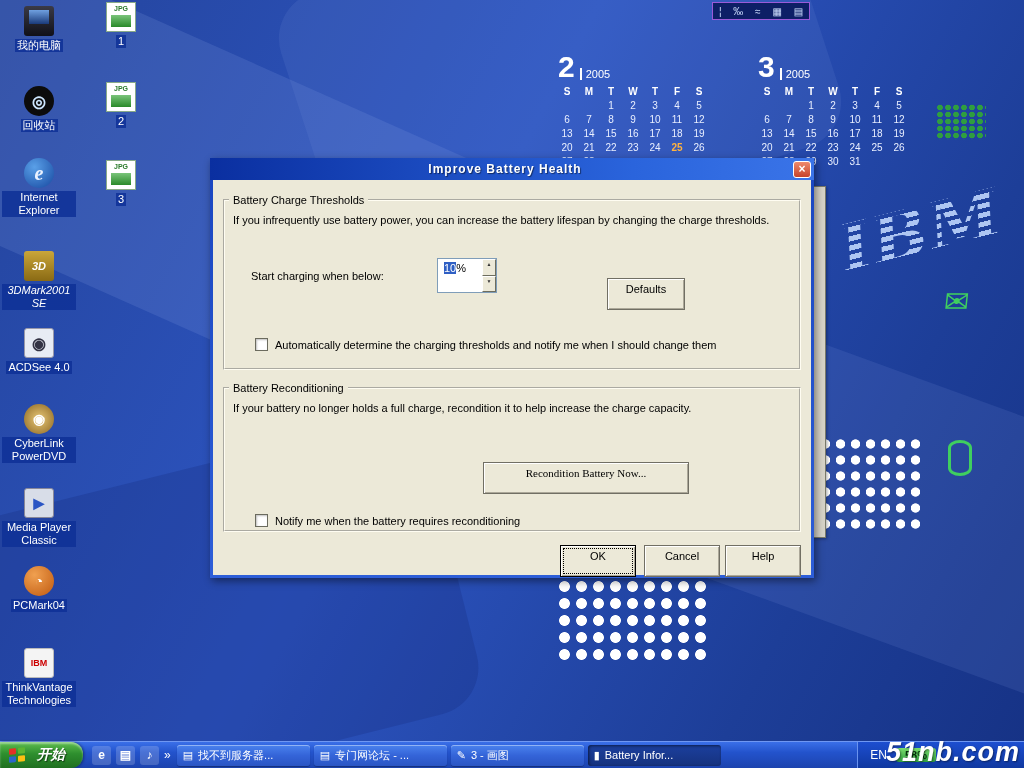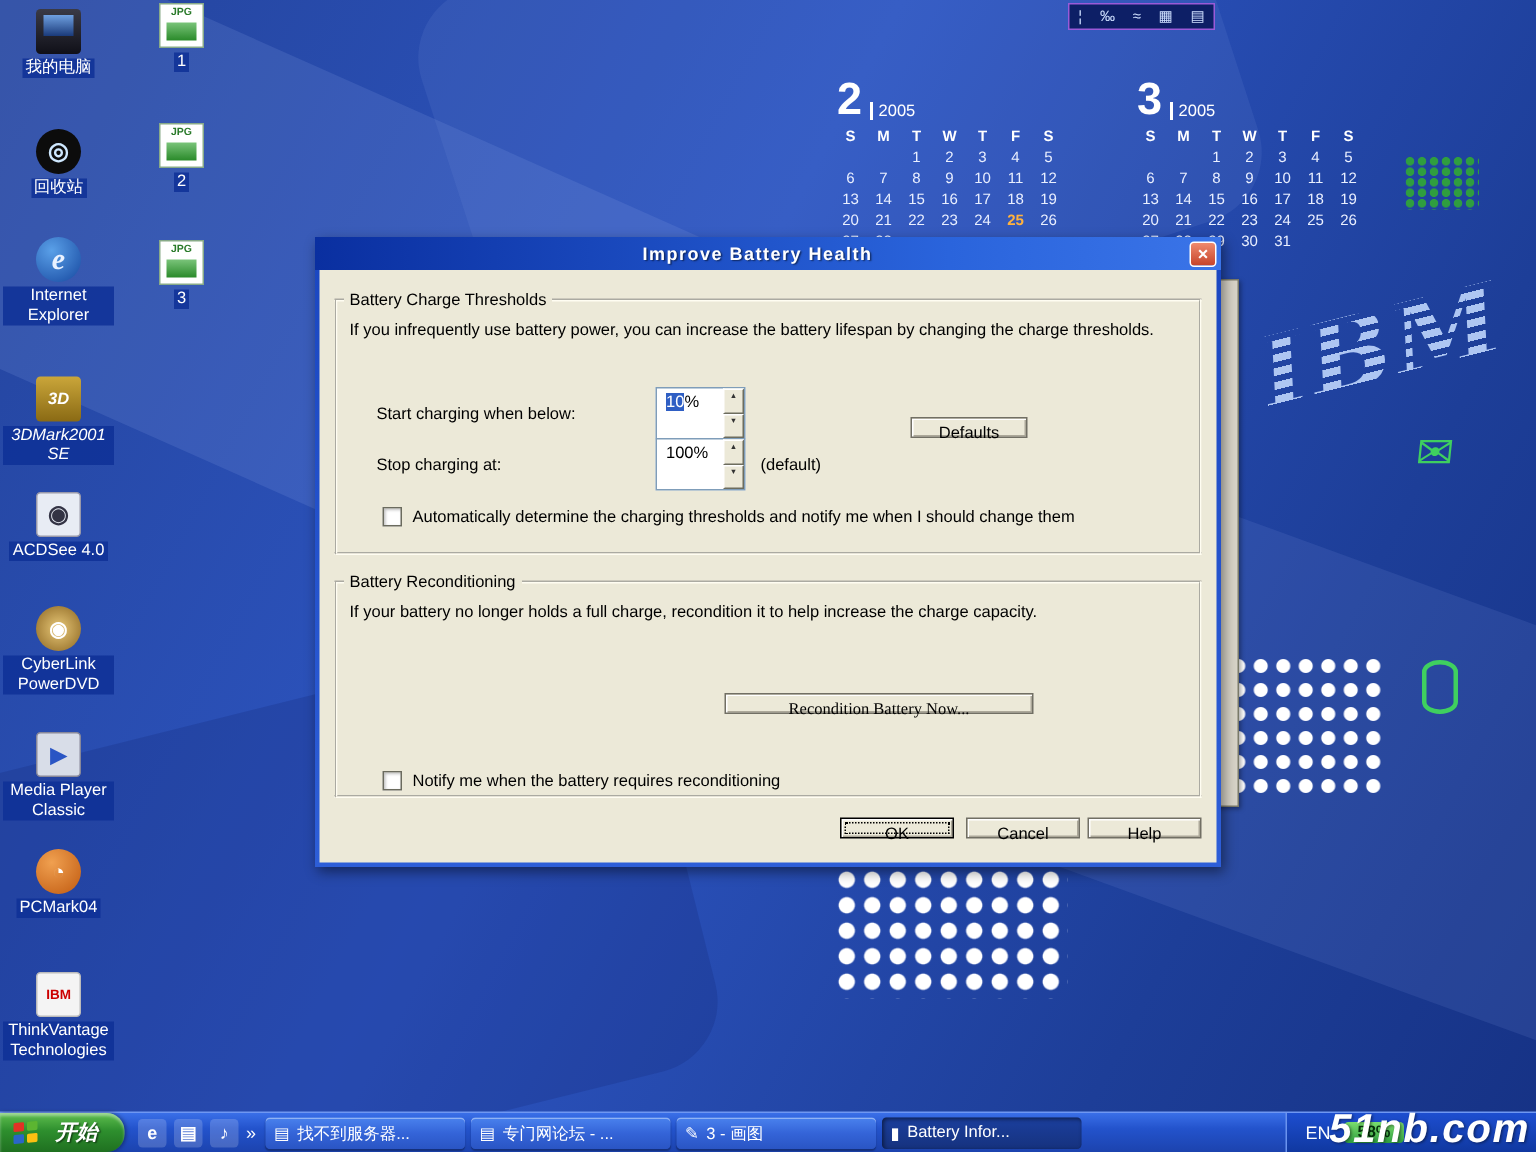--- a/index.html
+++ b/index.html
@@ -86,21 +86,21 @@
   .note { margin-left:10px; }
   .spin { display:inline-flex; width:60px; height:35px; border:1px solid #7f9db9; background:#fff; }
   .spin-val { flex:1; padding:3px 2px 0 6px; font-size:11px; white-space:nowrap; }
   .sel { background:#2f5fc4; color:#fff; }
   .spin-btns { width:14px; display:flex; flex-direction:column; }
   .spin-btn { flex:1; font-size:5px; line-height:8px; text-align:center; color:#333; background:#ece9d8;
     border:1px solid; border-color:#fff #6d6d5e #6d6d5e #fff; cursor:default; }
   .chkrow { position:absolute; left:30px; display:flex; align-items:center; }
   .chk { display:inline-block; width:13px; height:13px; background:#fff; border:1px solid #6b6b5e;
     box-shadow:inset 1px 1px 2px rgba(0,0,0,.25); margin-right:7px; flex:none; }
-  .btn { position:absolute; height:14px; background:#ece9d8; border:1px solid #716f64;
+  .btn { position:absolute; height:32px; background:#ece9d8; border:1px solid #716f64;
     box-shadow:inset 1px 1px 0 #fff, inset -1px -1px 0 #aca899;
     font-size:11px; text-align:center; line-height:21px; cursor:default; color:#000; }
   .defaults-btn { left:382px; top:72px; width:78px; }
   .recondition-btn { left:258px; top:68px; width:206px;font-family:Liberation Serif, serif; }
   .dlg-ok { left:347px; top:365px; width:76px; border-color:#000; outline:1px dotted #000; outline-offset:-4px; }
   .dlg-cancel { left:431px; top:365px; width:76px; }
   .dlg-help { left:512px; top:365px; width:76px; }
   
   #taskbar { position:absolute; left:0; bottom:0; width:1024px; height:27px; z-index:20;
     background:linear-gradient(#3a6fe8,#2353cc 40%, #1c43ae); border-top:1px solid #6f97f2;
@@ -328,31 +328,20 @@
         <span class="flabel">Start charging when below:</span>
         <span class="spin">
           <span class="spin-val"><span class="sel">10</span><span>%</span></span>
           <span class="spin-btns">
             <span class="spin-btn">▲</span>
             <span class="spin-btn">▼</span>
           </span>
         </span>
       </div>
 
-      <div class="frow" style="top:86px">
-        <span class="flabel">Stop charging at:</span>
-        <span class="spin">
-          <span class="spin-val">100%</span>
-          <span class="spin-btns">
-            <span class="spin-btn">▲</span>
-            <span class="spin-btn">▼</span>
-          </span>
-        </span>
-        <span class="note">(default)</span>
-      </div>
 
       <div class="btn defaults-btn">Defaults</div>
 
       <div class="chkrow" style="top:132px">
         <span class="chk"></span>
         <span>Automatically determine the charging thresholds and notify me when I should change them</span>
       </div>
     </fieldset>
 
     <fieldset class="grp grp2">

